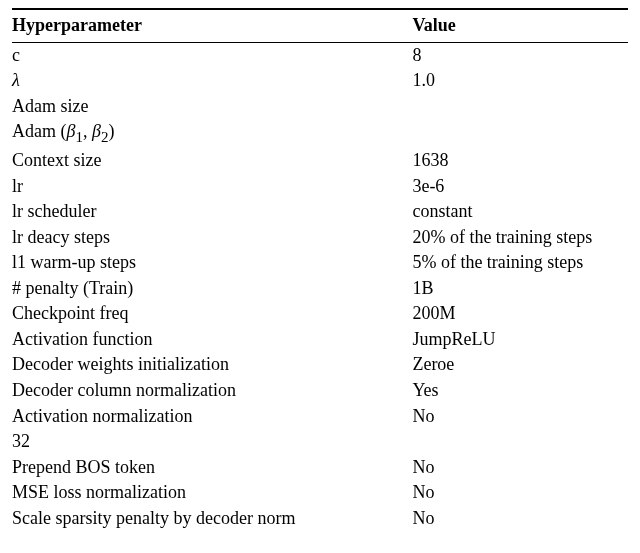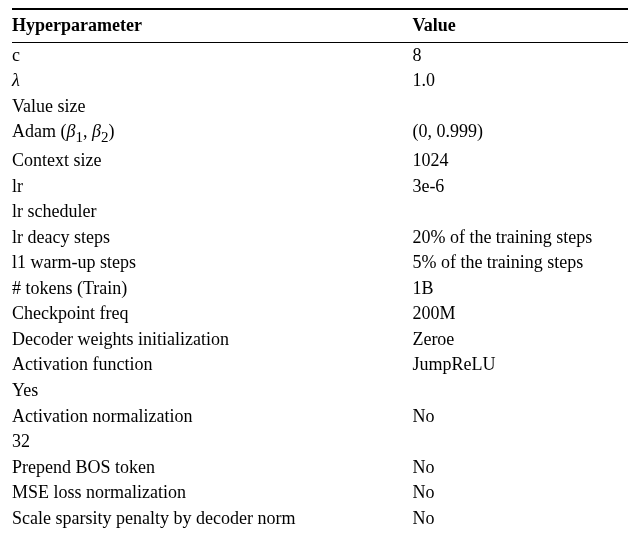--- a/index.html
+++ b/index.html
@@ -58,73 +58,74 @@
     <div class="col-right">8</div>
   </div>
 
   <div class="row">
     <div class="col-left"><span class="ital">λ</span></div>
     <div class="col-right">1.0</div>
   </div>
 
 
   <div class="row">
-    <div class="col-left">Value size</div>
+    <div class="col-left">Adam size</div>
   </div>
 
   <div class="row">
     <div class="col-left"><span>Adam (</span><span class="ital">β</span><sub>1</sub><span>, </span><span class="ital">β</span><sub>2</sub><span>)</span></div>
-    <div class="col-right">(0, 0.999)</div>
   </div>
 
   <div class="row">
     <div class="col-left">Context size</div>
-    <div class="col-right">1024</div>
+    <div class="col-right">1638</div>
   </div>
 
   <div class="row">
     <div class="col-left">lr</div>
     <div class="col-right">3e-6</div>
   </div>
 
   <div class="row">
     <div class="col-left">lr scheduler</div>
+    <div class="col-right">constant</div>
   </div>
 
   <div class="row">
     <div class="col-left">lr deacy steps</div>
     <div class="col-right">20% of the training steps</div>
   </div>
 
   <div class="row">
     <div class="col-left">l1 warm-up steps</div>
     <div class="col-right">5% of the training steps</div>
   </div>
 
   <div class="row">
-    <div class="col-left"># tokens (Train)</div>
+    <div class="col-left"># penalty (Train)</div>
     <div class="col-right">1B</div>
   </div>
 
   <div class="row">
     <div class="col-left">Checkpoint freq</div>
     <div class="col-right">200M</div>
   </div>
 
   <div class="row">
+    <div class="col-left">Activation function</div>
+    <div class="col-right">JumpReLU</div>
+  </div>
+
+  <div class="row">
     <div class="col-left">Decoder weights initialization</div>
     <div class="col-right">Zeroe</div>
   </div>
 
   <div class="row">
-    <div class="col-left">Activation function</div>
-    <div class="col-right">JumpReLU</div>
-  </div>
-
-  <div class="row">
+    <div class="col-left">Decoder column normalization</div>
     <div class="col-right">Yes</div>
   </div>
 
   <div class="row">
     <div class="col-left">Activation normalization</div>
     <div class="col-right">No</div>
   </div>
 
   <div class="row">
     <div class="col-right">32</div>

